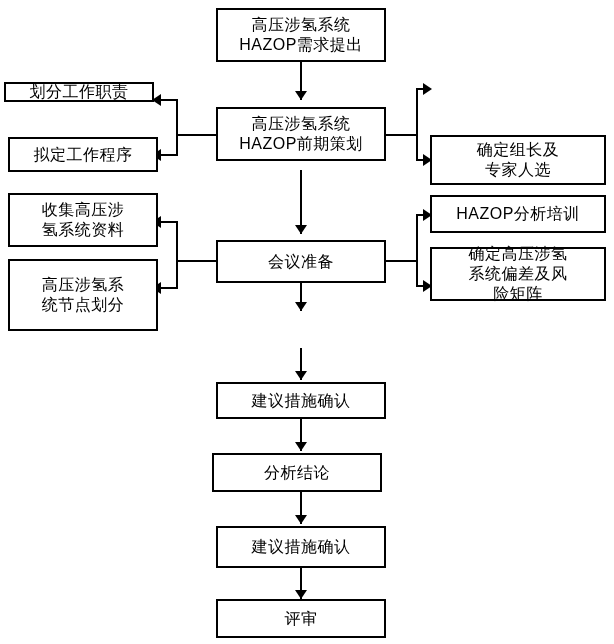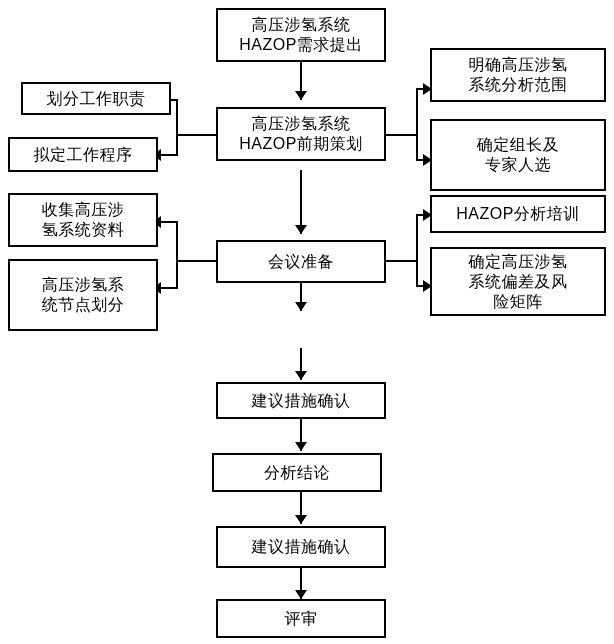--- a/index.html
+++ b/index.html
@@ -118,53 +118,50 @@
   <div class="arrow arrow-right" style="left:423px; top:280px;"></div>
 
   <div class="node" style="left:216px; top:8px; width:170px; height:54px;">
     <span>高压涉氢系统<br>HAZOP需求提出</span>
   </div>
 
   <div class="node" style="left:216px; top:107px; width:170px; height:54px;">
     <span>高压涉氢系统<br>HAZOP前期策划</span>
   </div>
 
-  <div class="node" style="left:21px; top:82px; width:150px; height:33px;">
+  <div class="node" style="left:4px; top:82px; width:150px; height:20px;">
     <span>划分工作职责</span>
   </div>
 
   <div class="node" style="left:8px; top:137px; width:150px; height:35px;align-items:center;">
     <span>拟定工作程序</span>
   </div>
 
-  <div class="node" style="left:430px; top:48px; width:176px; height:54px;">
-    <span>明确高压涉氢<br>系统分析范围</span>
-  </div>
 
-  <div class="node" style="left:430px; top:119px; width:176px; height:72px;">
+  <div class="node" style="left:430px; top:135px; width:176px; height:50px;">
     <span>确定组长及<br>专家人选</span>
   </div>
 
   <div class="node" style="left:216px; top:240px; width:170px; height:43px;">
     <span>会议准备</span>
   </div>
 
   <div class="node" style="left:8px; top:193px; width:150px; height:54px;text-align:center;">
     <span>收集高压涉<br>氢系统资料</span>
   </div>
 
   <div class="node" style="left:8px; top:259px; width:150px; height:72px;">
     <span>高压涉氢系<br>统节点划分</span>
   </div>
 
   <div class="node" style="left:430px; top:195px; width:176px; height:38px;">
     <span>HAZOP分析培训</span>
   </div>
 
-  <div class="node" style="left:430px; top:247px; width:176px; height:69px;">
+  <div class="node" style="left:430px; top:247px; width:176px; height:54px;">
     <span>确定高压涉氢<br>系统偏差及风<br>险矩阵</span>
   </div>
 
 
   <div class="node" style="left:216px; top:382px; width:170px; height:37px;">
     <span>建议措施确认</span>
   </div>
 
   <div class="node" style="left:212px; top:453px; width:170px; height:39px;">
     <span>分析结论</span>

